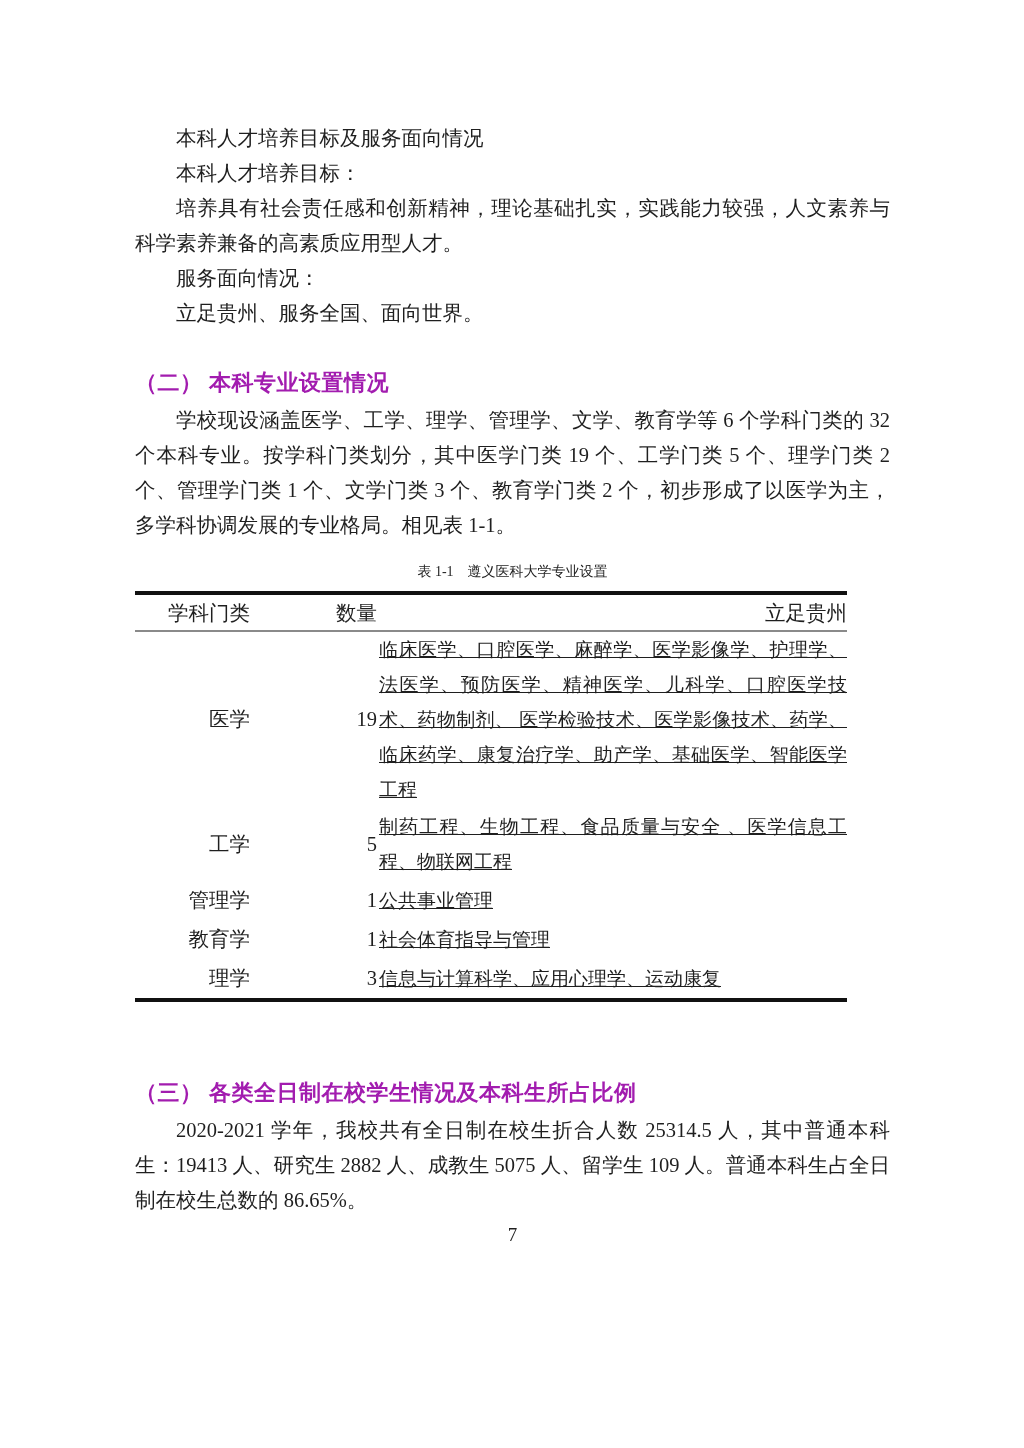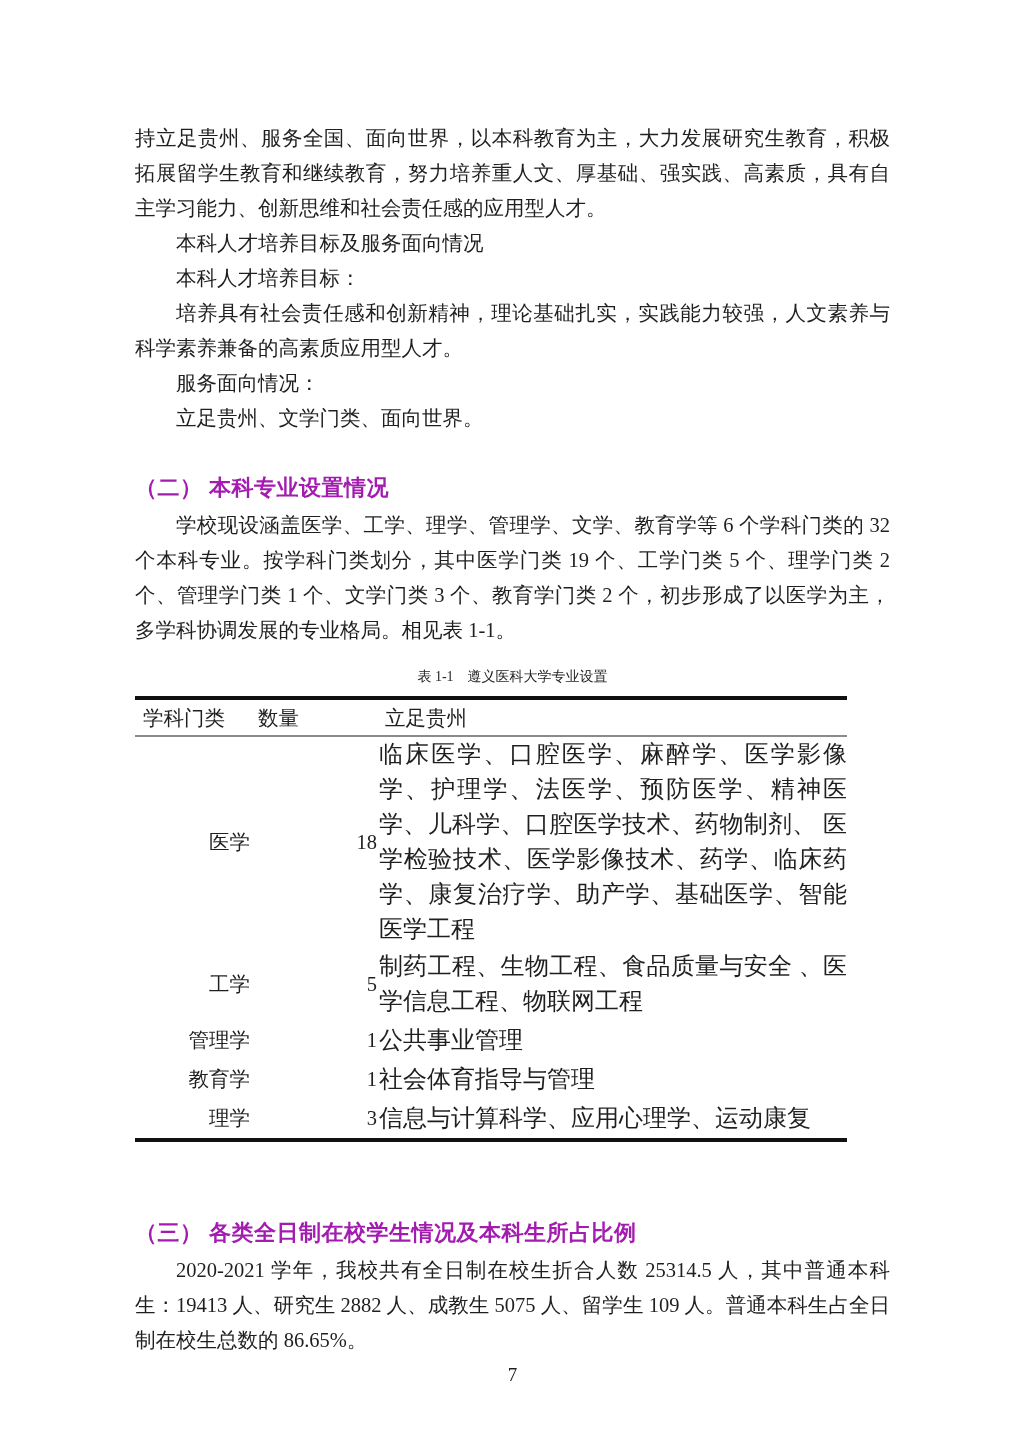--- a/index.html
+++ b/index.html
@@ -55,60 +55,60 @@
     border-collapse: collapse;
     table-layout: fixed;
     border-top: 4px solid #111111;
     border-bottom: 4px solid #111111;
   }
   table.majors-table col.c1 { width: 115px; }
   table.majors-table col.c2 { width: 127px; }
   table.majors-table thead th {
     font-weight: 400;
     font-size: 20.5px;
-    text-align: left;
+    text-align: right;
     padding: 6px 0 5px 8px;
     line-height: 24px;
     border-bottom: 2px solid #8a8a8a;
   }
   table.majors-table tbody td {
     font-size: 20.5px;
     line-height: 35px;
     vertical-align: middle;
     padding: 0;
     text-align: right;
   }
   table.majors-table tbody td.cat { padding-left: 47px; }
   table.majors-table tbody td.num { padding-left: 42px; }
   table.majors-table tbody td.maj {
     padding-left: 2px;
-    font-size: 24px;
+    font-size: 19px;
     text-align: justify;
     white-space: pre-wrap;
     word-break: break-all;
+    text-decoration: underline;
   }
   table.majors-table tbody tr.row-pad td { padding-top: 2px; padding-bottom: 2px; }
   .page-number {
     margin-top: 3px;
     font-size: 19px;
     line-height: 28px;
     text-align: center;
   }
 </style>
 </head>
 <body>
 
 <div class="page">
 
-  <p class="para">持立足贵州、服务全国、面向世界，以本科教育为主，大力发展研究生教育，积极拓展留学生教育和继续教育，努力培养重人文、厚基础、强实践、高素质，具有自主学习能力、创新思维和社会责任感的应用型人才。</p>
   <p class="para indent">本科人才培养目标及服务面向情况</p>
   <p class="para indent">本科人才培养目标：</p>
   <p class="para indent">培养具有社会责任感和创新精神，理论基础扎实，实践能力较强，人文素养与科学素养兼备的高素质应用型人才。</p>
   <p class="para indent">服务面向情况：</p>
-  <p class="para indent">立足贵州、文学门类、面向世界。</p>
+  <p class="para indent">立足贵州、服务全国、面向世界。</p>
 
   <h2 class="sec-heading heading-2">（二） 本科专业设置情况</h2>
   <p class="para indent after-heading">学校现设涵盖医学、工学、理学、管理学、文学、教育学等 6 个学科门类的 32 个本科专业。按学科门类划分，其中医学门类 19 个、工学门类 5 个、理学门类 2 个、管理学门类 1 个、文学门类 3 个、教育学门类 2 个，初步形成了以医学为主，多学科协调发展的专业格局。相见表 1-1。</p>
 
   <p class="table-title">表 1-1　遵义医科大学专业设置</p>
 
   <table class="majors-table">
     <colgroup>
         <col class="c1">
         <col class="c2">
@@ -117,21 +117,21 @@
     <thead>
       <tr>
         <th>学科门类</th>
         <th>数量</th>
         <th>立足贵州</th>
       </tr>
     </thead>
     <tbody>
       <tr>
         <td class="cat">医学</td>
-        <td class="num">18</td>
+        <td class="num">19</td>
         <td class="maj">临床医学、口腔医学、麻醉学、医学影像学、护理学、法医学、预防医学、精神医学、儿科学、口腔医学技术、药物制剂、 医学检验技术、医学影像技术、药学、临床药学、康复治疗学、助产学、基础医学、智能医学工程</td>
       </tr>
       <tr class="row-pad">
         <td class="cat">工学</td>
         <td class="num">5</td>
         <td class="maj">制药工程、生物工程、食品质量与安全 、医学信息工程、物联网工程</td>
       </tr>
       <tr class="row-pad">
         <td class="cat">管理学</td>
         <td class="num">1</td>

